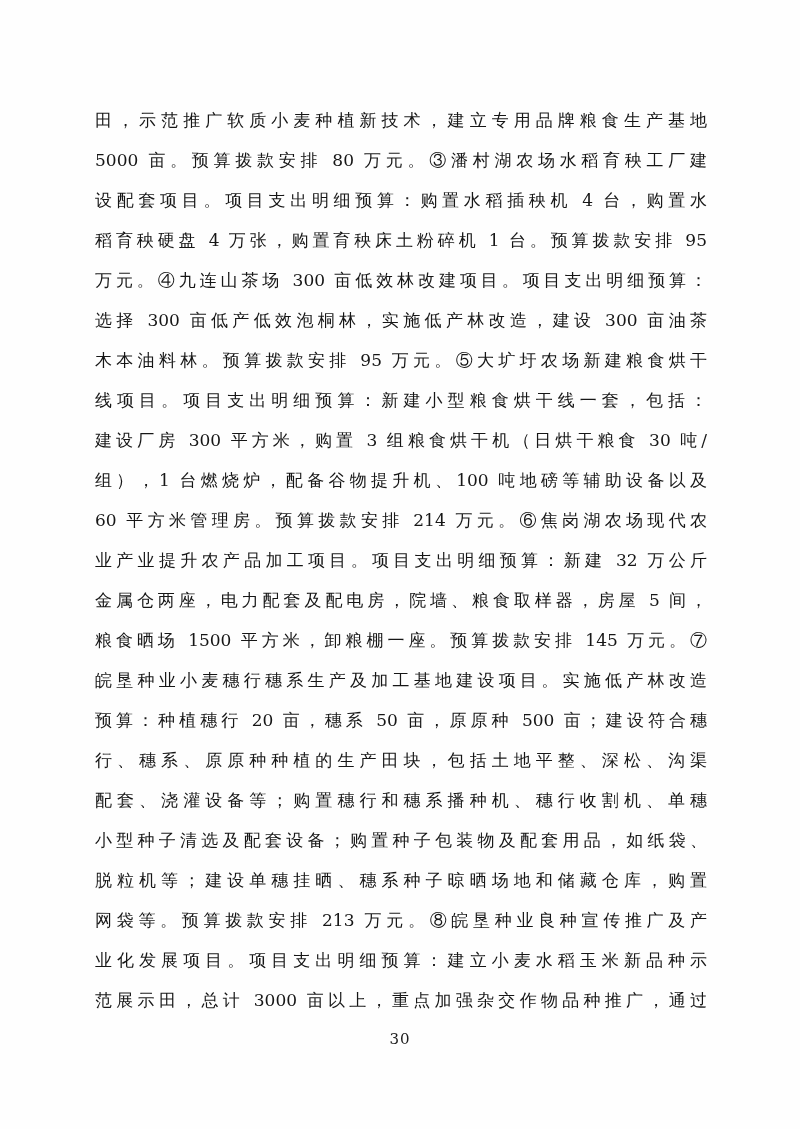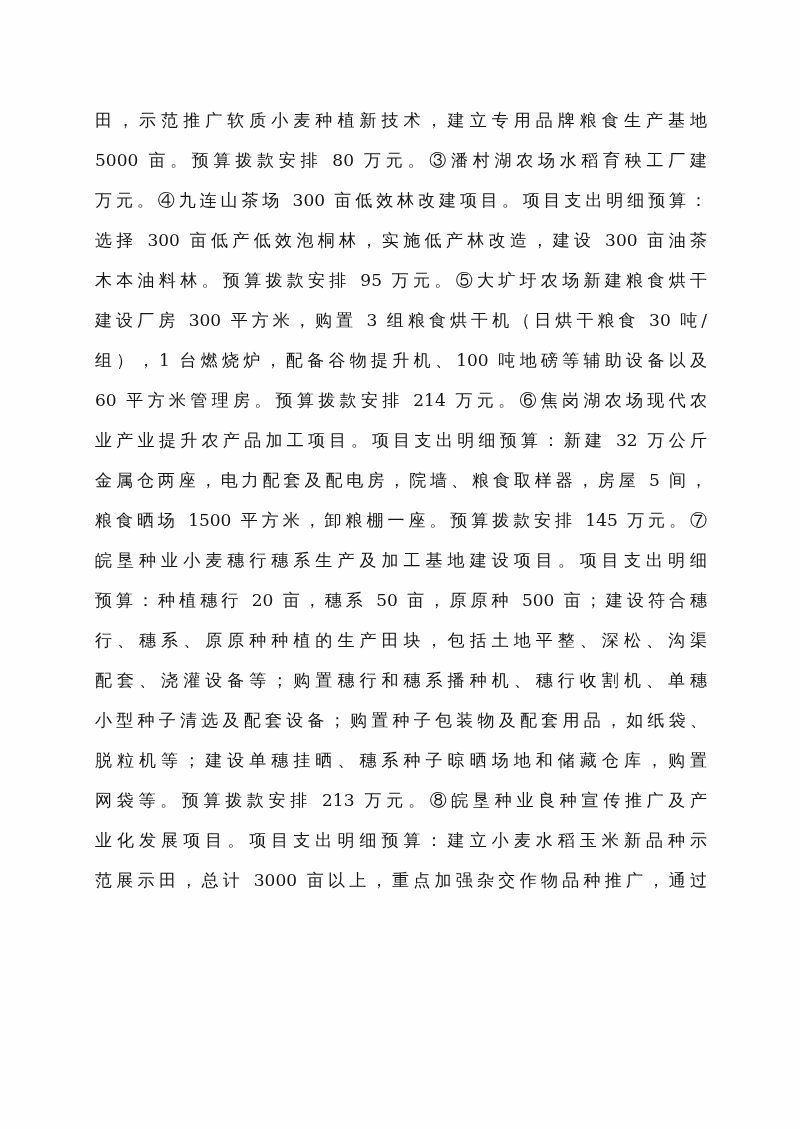--- a/index.html
+++ b/index.html
@@ -44,32 +44,36 @@
     letter-spacing: 1px;
   }
 </style>
 </head>
 <body>
 
 <div class="page">
   <div class="text-body">
     <div class="text-line">田，示范推广软质小麦种植新技术，建立专用品牌粮食生产基地</div>
     <div class="text-line">5000 亩。预算拨款安排 80 万元。③潘村湖农场水稻育秧工厂建</div>
+    <div class="text-line">设配套项目。项目支出明细预算：购置水稻插秧机 4 台，购置水</div>
+    <div class="text-line">稻育秧硬盘 4 万张，购置育秧床土粉碎机 1 台。预算拨款安排 95</div>
     <div class="text-line">万元。④九连山茶场 300 亩低效林改建项目。项目支出明细预算：</div>
     <div class="text-line">选择 300 亩低产低效泡桐林，实施低产林改造，建设 300 亩油茶</div>
     <div class="text-line">木本油料林。预算拨款安排 95 万元。⑤大圹圩农场新建粮食烘干</div>
+    <div class="text-line">线项目。项目支出明细预算：新建小型粮食烘干线一套，包括：</div>
     <div class="text-line">建设厂房 300 平方米，购置 3 组粮食烘干机（日烘干粮食 30 吨/</div>
     <div class="text-line">组），1 台燃烧炉，配备谷物提升机、100 吨地磅等辅助设备以及</div>
     <div class="text-line">60 平方米管理房。预算拨款安排 214 万元。⑥焦岗湖农场现代农</div>
     <div class="text-line">业产业提升农产品加工项目。项目支出明细预算：新建 32 万公斤</div>
     <div class="text-line">金属仓两座，电力配套及配电房，院墙、粮食取样器，房屋 5 间，</div>
     <div class="text-line">粮食晒场 1500 平方米，卸粮棚一座。预算拨款安排 145 万元。⑦</div>
-    <div class="text-line">皖垦种业小麦穗行穗系生产及加工基地建设项目。项目支出明细</div>
+    <div class="text-line">皖垦种业小麦穗行穗系生产及加工基地建设项目。实施低产林改造</div>
     <div class="text-line">预算：种植穗行 20 亩，穗系 50 亩，原原种 500 亩；建设符合穗</div>
     <div class="text-line">行、穗系、原原种种植的生产田块，包括土地平整、深松、沟渠</div>
     <div class="text-line">配套、浇灌设备等；购置穗行和穗系播种机、穗行收割机、单穗</div>
     <div class="text-line">小型种子清选及配套设备；购置种子包装物及配套用品，如纸袋、</div>
     <div class="text-line">脱粒机等；建设单穗挂晒、穗系种子晾晒场地和储藏仓库，购置</div>
     <div class="text-line">网袋等。预算拨款安排 213 万元。⑧皖垦种业良种宣传推广及产</div>
     <div class="text-line">业化发展项目。项目支出明细预算：建立小麦水稻玉米新品种示</div>
     <div class="text-line">范展示田，总计 3000 亩以上，重点加强杂交作物品种推广，通过</div>
   </div>
+  <div class="page-number">30</div>
 </div>
 
 </body></html>

